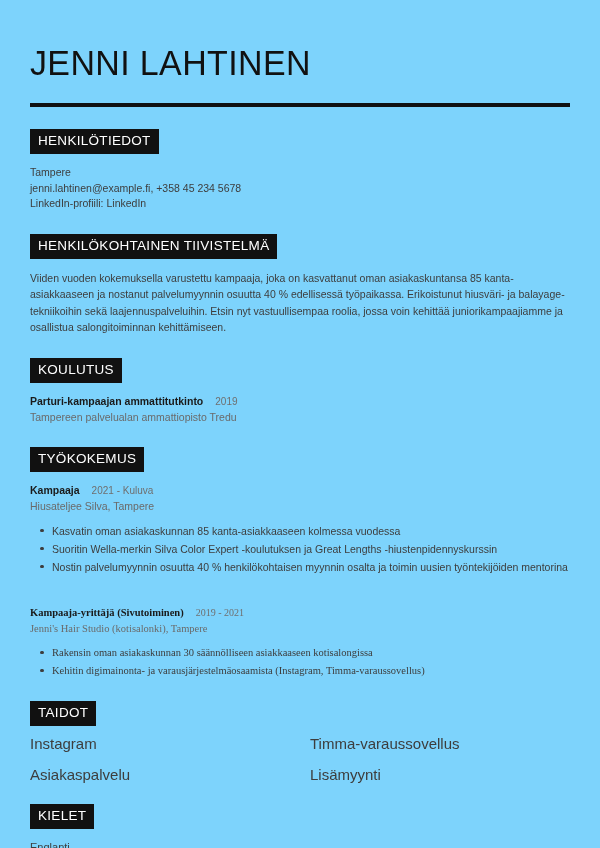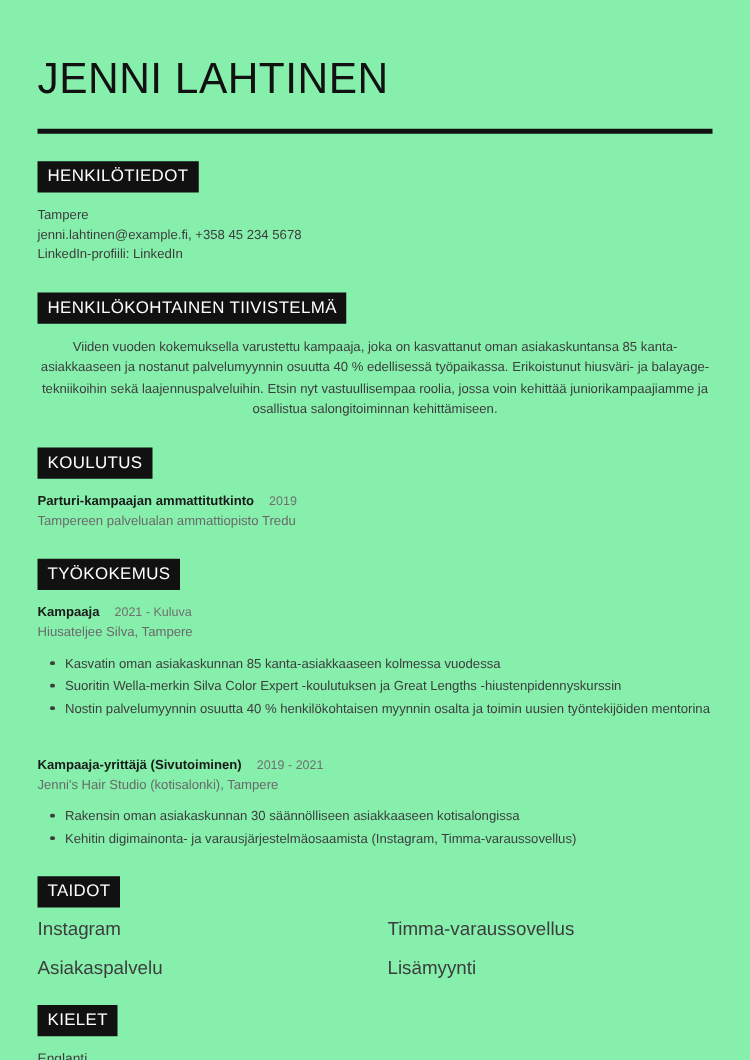--- a/index.html
+++ b/index.html
@@ -11,21 +11,21 @@
     height: 848px;
     background: #ffffff;
     font-family: "Liberation Sans", "DejaVu Sans", sans-serif;
     -webkit-font-smoothing: antialiased;
     overflow: hidden;
   }
   .page {
     position: relative;
     width: 600px;
     height: 848px;
-    background: #86efac;
+    background: #7dd3fc;
     box-sizing: border-box;
     padding: 0 30px;
   }
   
   .name-block {
     padding-top: 42px;
   }
   .name {
     font-size: 35px;
     line-height: 42px;
@@ -65,28 +65,29 @@
   
   .line {
     font-size: 10.5px;
     line-height: 15.5px;
     color: #3d3d3d;
   }
   .para {
     font-size: 10.5px;
     line-height: 16.5px;
     color: #3d3d3d;
-    text-align: center;
+    text-align: left;
   }
   
   .entry {
     margin-bottom: 2px;
   }
   .entry + .entry {
     margin-top: 30px;
+    font-family: Liberation Serif, serif;
   }
   .entry-head {
     display: flex;
     justify-content: flex-start;
     align-items: baseline;
     gap: 12px;
   }
   .entry-title {
     font-size: 10.5px;
     line-height: 15px;

